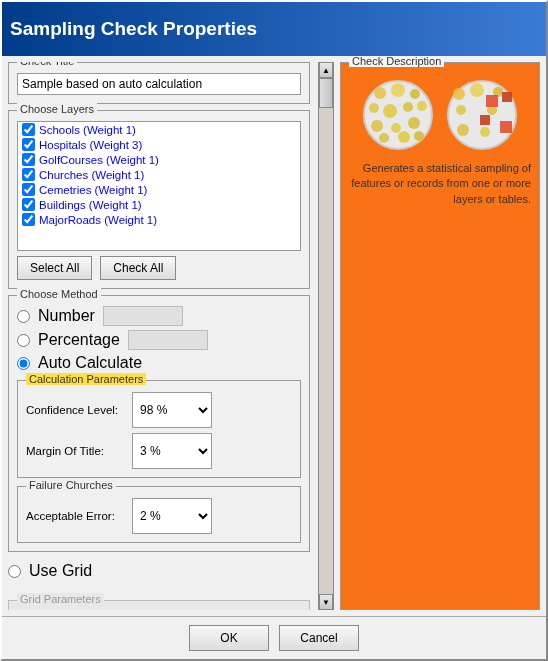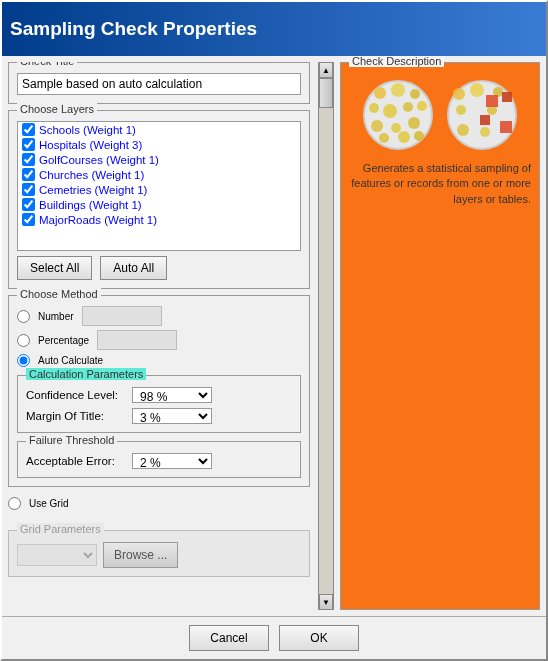--- a/index.html
+++ b/index.html
@@ -125,59 +125,59 @@
     .radio-row {
       display: flex;
       align-items: center;
       gap: 8px;
     }
     .radio-row input[type=radio] {
       margin: 0;
       cursor: pointer;
     }
     .radio-label {
-      font-size: 10px;
+      font-size: 16px;
     }
     .method-input {
       width: 80px;
       border: 1px solid #bbb;
       background: #f5f5f5;
       padding: 2px 4px;
       height: 20px;
       font-size: 12px;
     }
     .calc-params {
       border: 1px solid #999;
       padding: 6px 8px 8px 8px;
       position: relative;
       background: #f0f0f0;
       margin-top: 4px;
     }
     .calc-params-title {
       position: absolute;
       top: -8px;
       left: 8px;
-      background: #5eead4;
+      background: #fde047;
       padding: 0 3px;
       font-size: 11px;
       color: #333;
     }
     .param-row {
       display: flex;
       align-items: center;
       gap: 6px;
       margin-top: 5px;
     }
     .param-label {
       width: 100px;
       font-size: 11.5px;
     }
     .select-dropdown {
       width: 80px;
-      height: 16px;
+      height: 36px;
       border: 1px solid #999;
       background: #fff;
       font-size: 12px;
       padding: 1px 3px;
     }
     .failure-section {
       border: 1px solid #999;
       padding: 6px 8px 8px 8px;
       position: relative;
       background: #f0f0f0;
@@ -382,21 +382,21 @@
               <input type="checkbox" class="layer-checkbox" checked="" style="">
               <span class="layer-label">Buildings (Weight 1)</span>
             </div>
             <div class="layer-item">
               <input type="checkbox" class="layer-checkbox" checked="" style="">
               <span class="layer-label">MajorRoads (Weight 1)</span>
             </div>
           </div>
         <div class="btn-row">
           <button class="btn">Select All</button>
-          <button class="btn">Auto All</button>
+          <button class="btn">Check All</button>
         </div>
       </div>
 
       <div class="group-box">
         <span class="group-box-title">Choose Method</span>
         <div class="method-section">
 
           <div class="radio-row">
             <input type="radio" name="method" style="">
             <span class="radio-label">Number</span>
@@ -420,21 +420,21 @@
               <span class="param-label">Confidence Level:</span>
               <select class="select-dropdown" id="confidence-select"><option>90 %</option><option>95 %</option><option selected="">98 %</option><option>99 %</option></select>
             </div>
             <div class="param-row">
               <span class="param-label">Margin Of Title:</span>
               <select class="select-dropdown" id="margin-select"><option>1 %</option><option>2 %</option><option selected="">3 %</option><option>5 %</option></select>
             </div>
           </div>
 
           <div class="failure-section">
-            <span class="failure-title">Failure Threshold</span>
+            <span class="failure-title">Failure Churches</span>
             <div class="param-row">
               <span class="param-label">Acceptable Error:</span>
               <select class="select-dropdown" id="acceptable-select"><option>1 %</option><option selected="">2 %</option><option>3 %</option><option>5 %</option></select>
             </div>
           </div>
         </div>
       </div>
 
       <div class="grid-section">
         <div class="radio-row">
@@ -497,16 +497,16 @@
             <rect x="34" y="36" width="10" height="10" fill="#c84020" opacity="0.9"></rect>
           </svg>
         </div>
 
         <div class="desc-text">Generates a statistical sampling of features or records from one or more layers or tables.</div>
       </div>
     </div>
   </div>
 
   <div class="dialog-footer">
+    <button class="footer-btn">OK</button>
     <button class="footer-btn">Cancel</button>
-    <button class="footer-btn">OK</button>
   </div>
 </div>
 
 </body></html>

